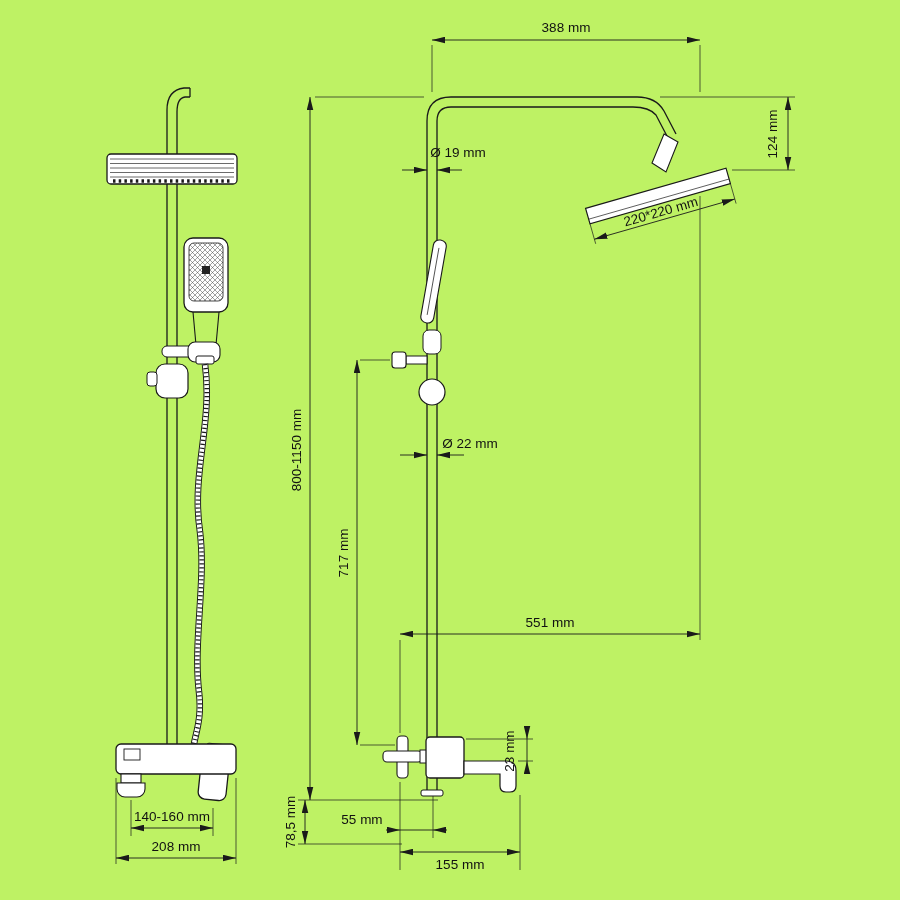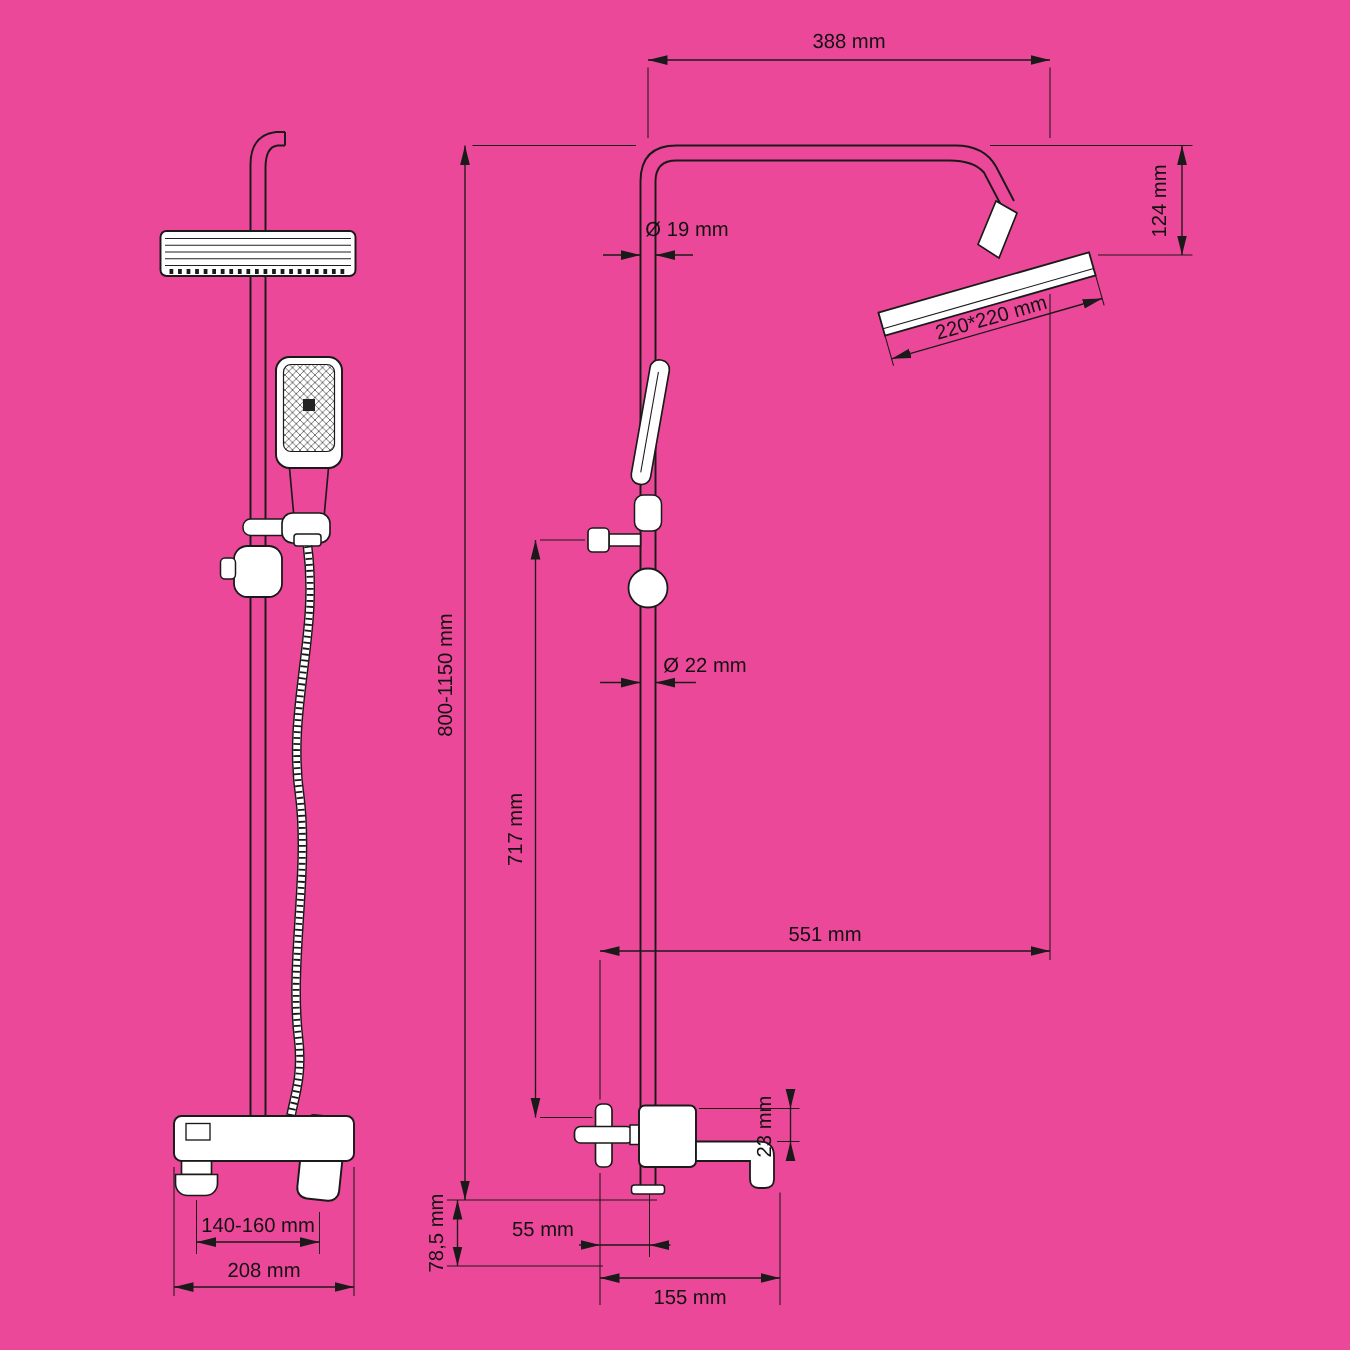--- a/index.html
+++ b/index.html
@@ -1,16 +1,16 @@
 <!DOCTYPE html>
 <html><head>
 <meta charset="utf-8">
 <style>
   html,body{margin:0;padding:0;background:#ffffff;}
-  .stage{position:relative;width:900px;height:900px;background:#ec4899;overflow:hidden;
+  .stage{position:relative;width:900px;height:900px;background:#bef264;overflow:hidden;
          font-family:"Liberation Sans", sans-serif;}
   svg text{font-family:"Liberation Sans", sans-serif;font-size:13.5px;fill:#111;}
   svg{display:block;}
 </style>
 </head>
 <body>
 
 <div class="stage">
 <svg width="900" height="900" viewBox="0 0 900 900">
   <defs>

